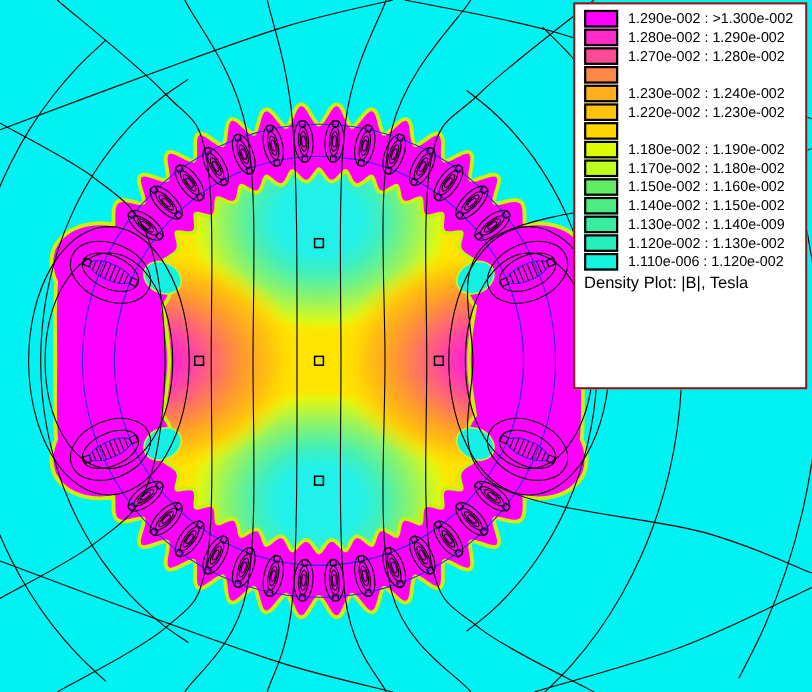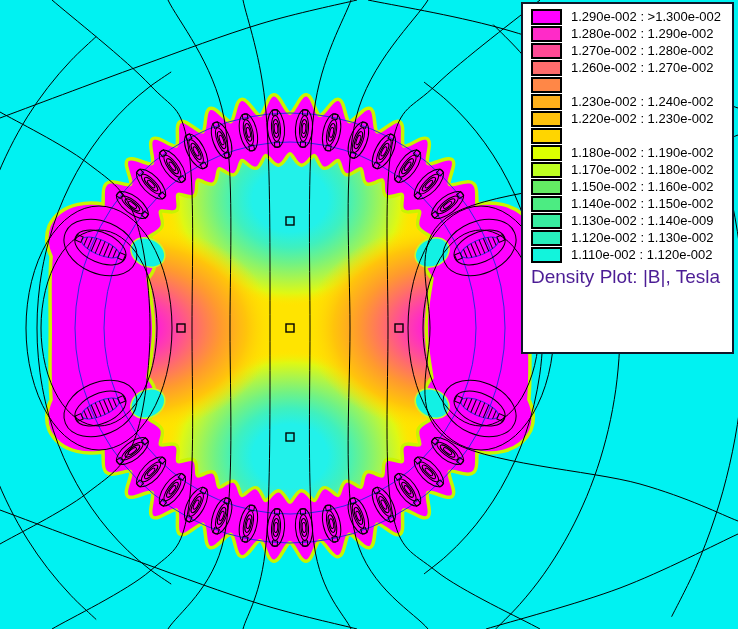--- a/index.html
+++ b/index.html
@@ -6,21 +6,21 @@
   body{
     width:738px;height:629px;overflow:hidden;position:relative;
     background:#00F2F2;
     font-family:"Liberation Sans", sans-serif;
   }
   #plot-wrap{position:absolute;left:0;top:0;width:738px;height:629px;}
   svg{display:block;}
   #legend-box{
     position:absolute;
     background:#FFFFFF;
-    border:2px solid #0f172a;
+    border:2px solid #7f1d1d;
     box-sizing:border-box;
     padding:4px 4px 2px 8px;
   }
   .legend-row{
     height:17px;
     display:flex;
     align-items:center;
   }
   .legend-swatch{
     width:27px;height:12px;
@@ -29,22 +29,22 @@
     flex:0 0 auto;
     margin-right:9px;
   }
   .legend-label{
     font-size:13px;
     color:#000000;
     white-space:nowrap;
     line-height:17px;
   }
   .legend-title{
-    font-size:19px;
-    color:#4c1d95;
+    font-size:15px;
+    color:#000000;
     margin-top:3px;
     white-space:nowrap;
   }
 </style>
 </head>
 <body style="background: rgb(0, 242, 242);">
 
 <div id="plot-wrap">
   <svg id="field-svg" width="738" height="629" viewBox="0 0 738 629">
       <defs>
@@ -428,24 +428,20 @@
       </div>
       <div class="legend-row">
         <span class="legend-swatch" style="background: rgb(255, 43, 200);"></span>
         <span class="legend-label">1.280e-002 : 1.290e-002</span>
       </div>
       <div class="legend-row">
         <span class="legend-swatch" style="background: rgb(255, 75, 150);"></span>
         <span class="legend-label">1.270e-002 : 1.280e-002</span>
       </div>
       <div class="legend-row">
-        <span class="legend-swatch" style="background: rgb(255, 108, 108);"></span>
-        <span class="legend-label">1.260e-002 : 1.270e-002</span>
-      </div>
-      <div class="legend-row">
         <span class="legend-swatch" style="background: rgb(255, 135, 71);"></span>
       </div>
       <div class="legend-row">
         <span class="legend-swatch" style="background: rgb(255, 176, 27);"></span>
         <span class="legend-label">1.230e-002 : 1.240e-002</span>
       </div>
       <div class="legend-row">
         <span class="legend-swatch" style="background: rgb(255, 194, 13);"></span>
         <span class="legend-label">1.220e-002 : 1.230e-002</span>
       </div>
@@ -471,17 +467,17 @@
       <div class="legend-row">
         <span class="legend-swatch" style="background: rgb(56, 237, 160);"></span>
         <span class="legend-label">1.130e-002 : 1.140e-009</span>
       </div>
       <div class="legend-row">
         <span class="legend-swatch" style="background: rgb(39, 239, 188);"></span>
         <span class="legend-label">1.120e-002 : 1.130e-002</span>
       </div>
       <div class="legend-row">
         <span class="legend-swatch" style="background: rgb(18, 244, 220);"></span>
-        <span class="legend-label">1.110e-002 : 1.120e-002</span>
+        <span class="legend-label">1.110e-006 : 1.120e-002</span>
       </div>
     </div>
   <div class="legend-title">Density Plot: |B|, Tesla</div>
 </div>
 
 </body></html>

